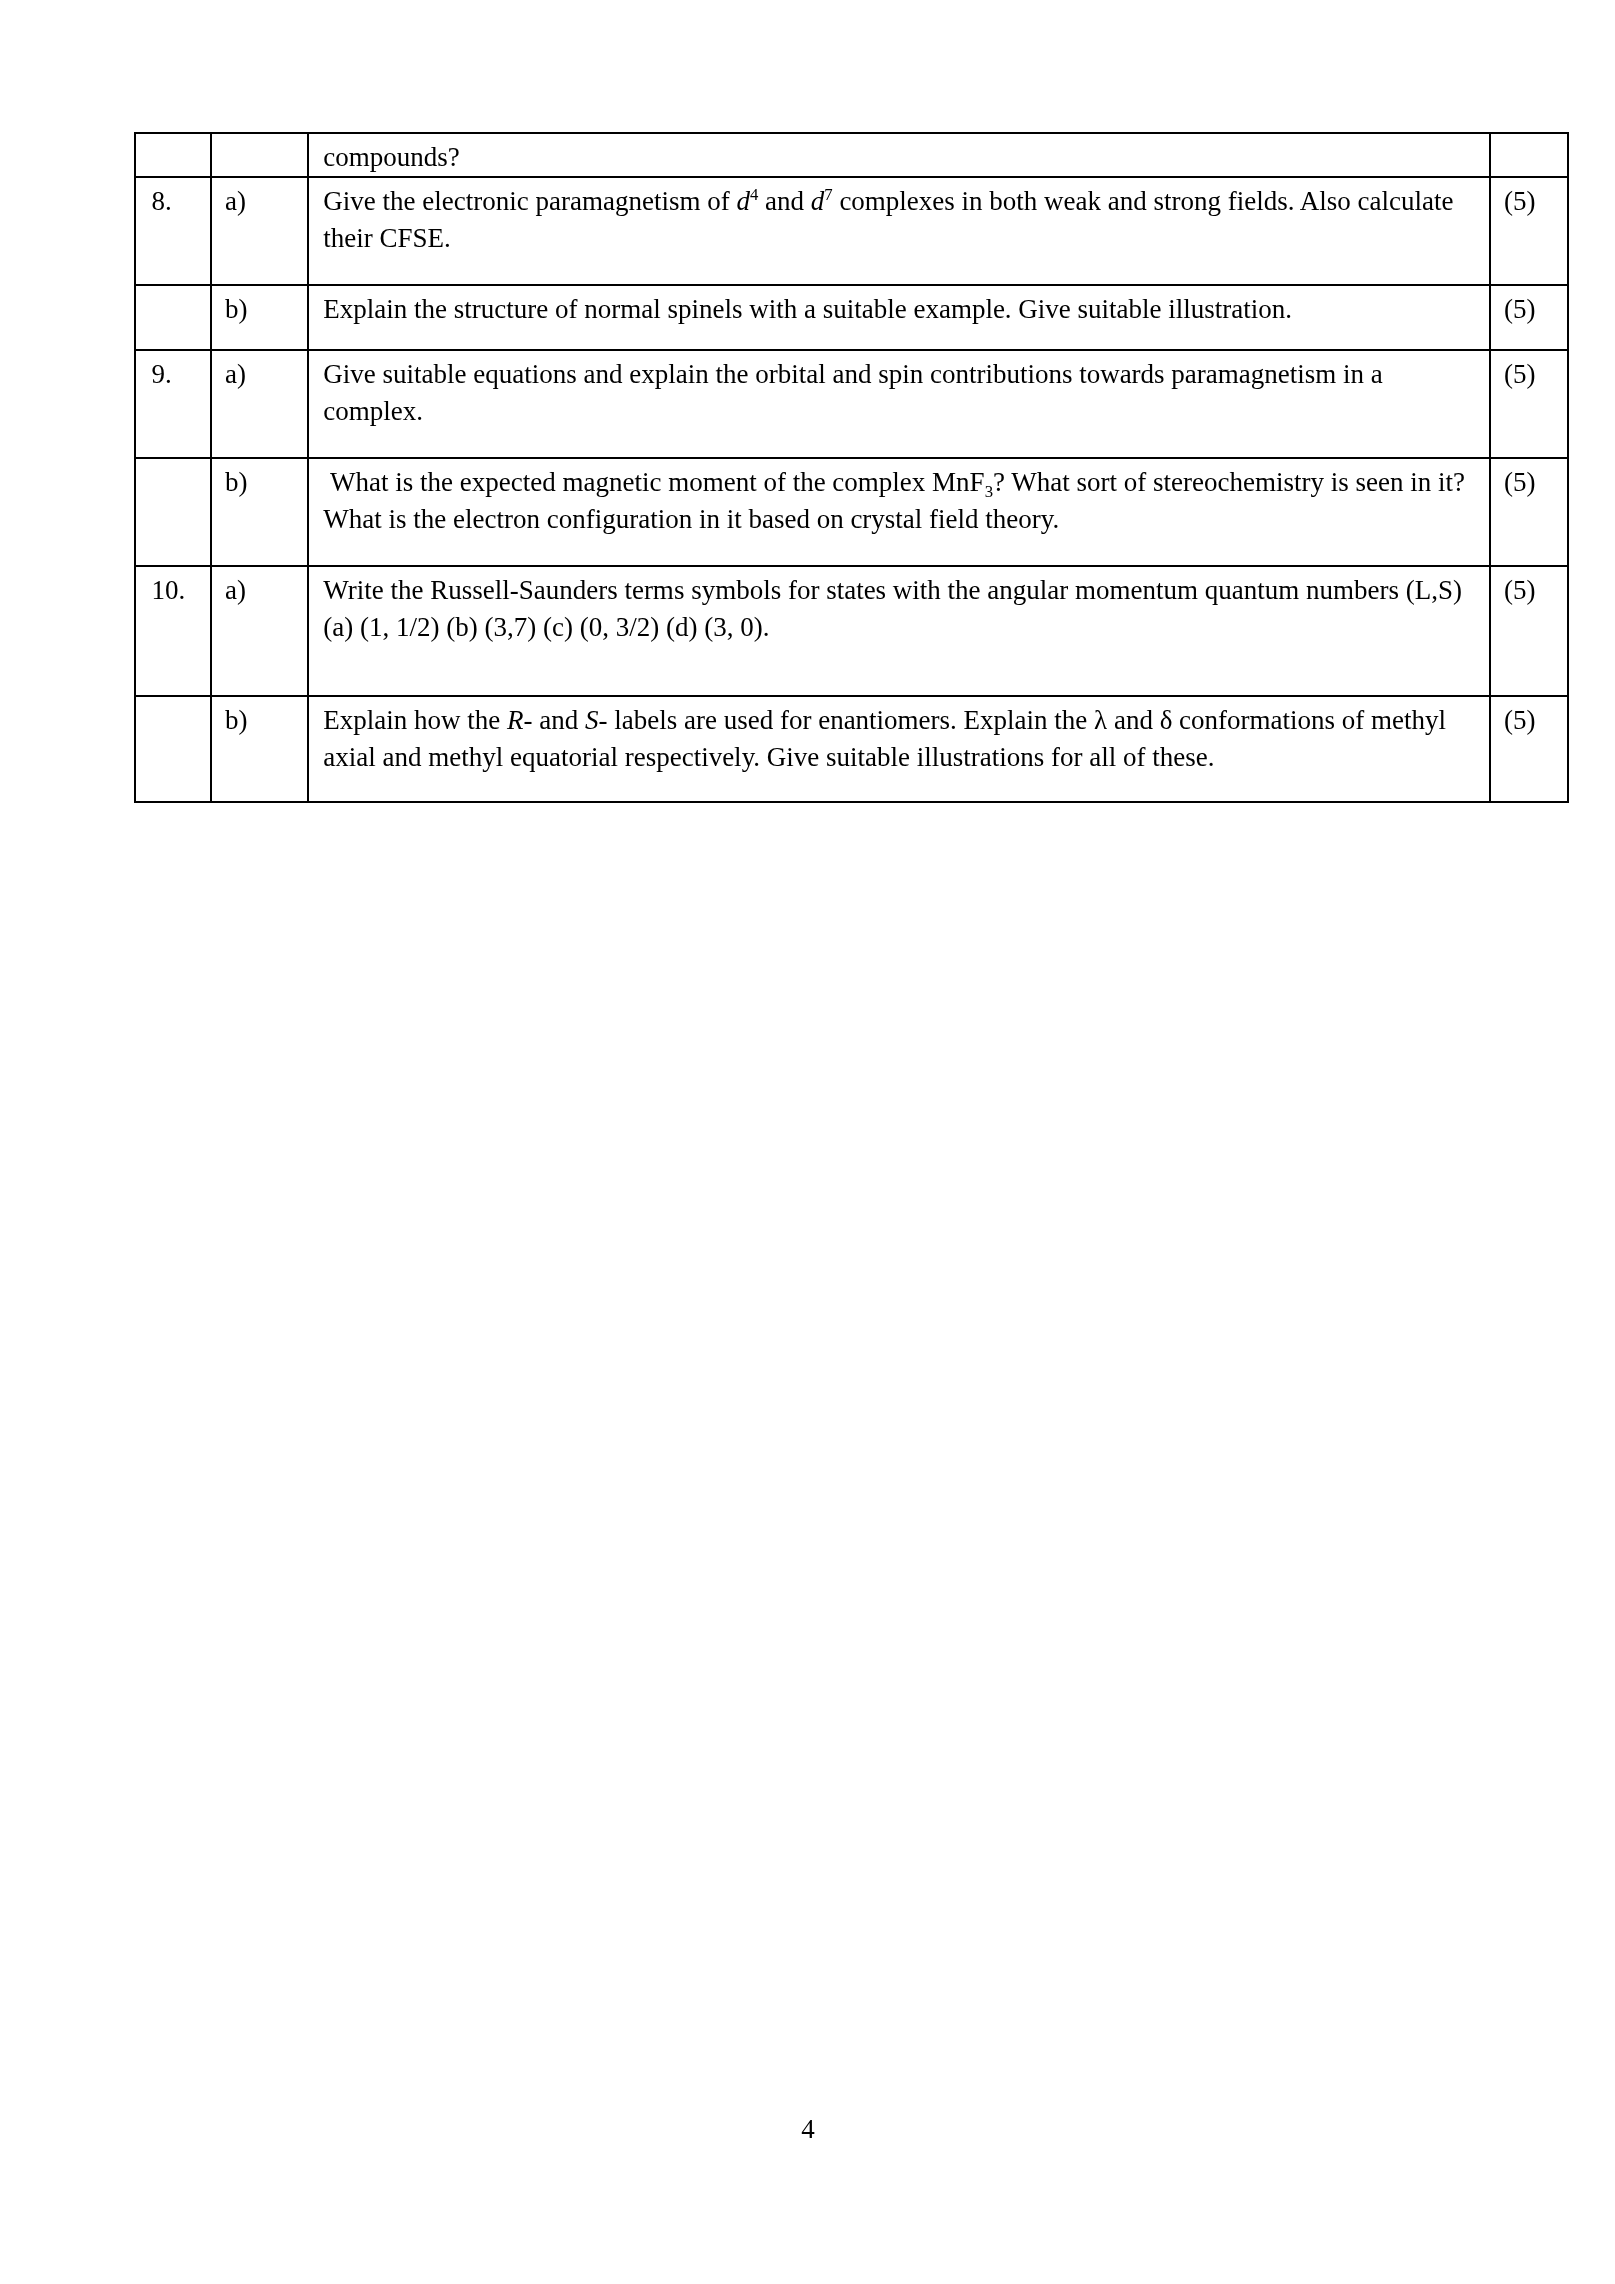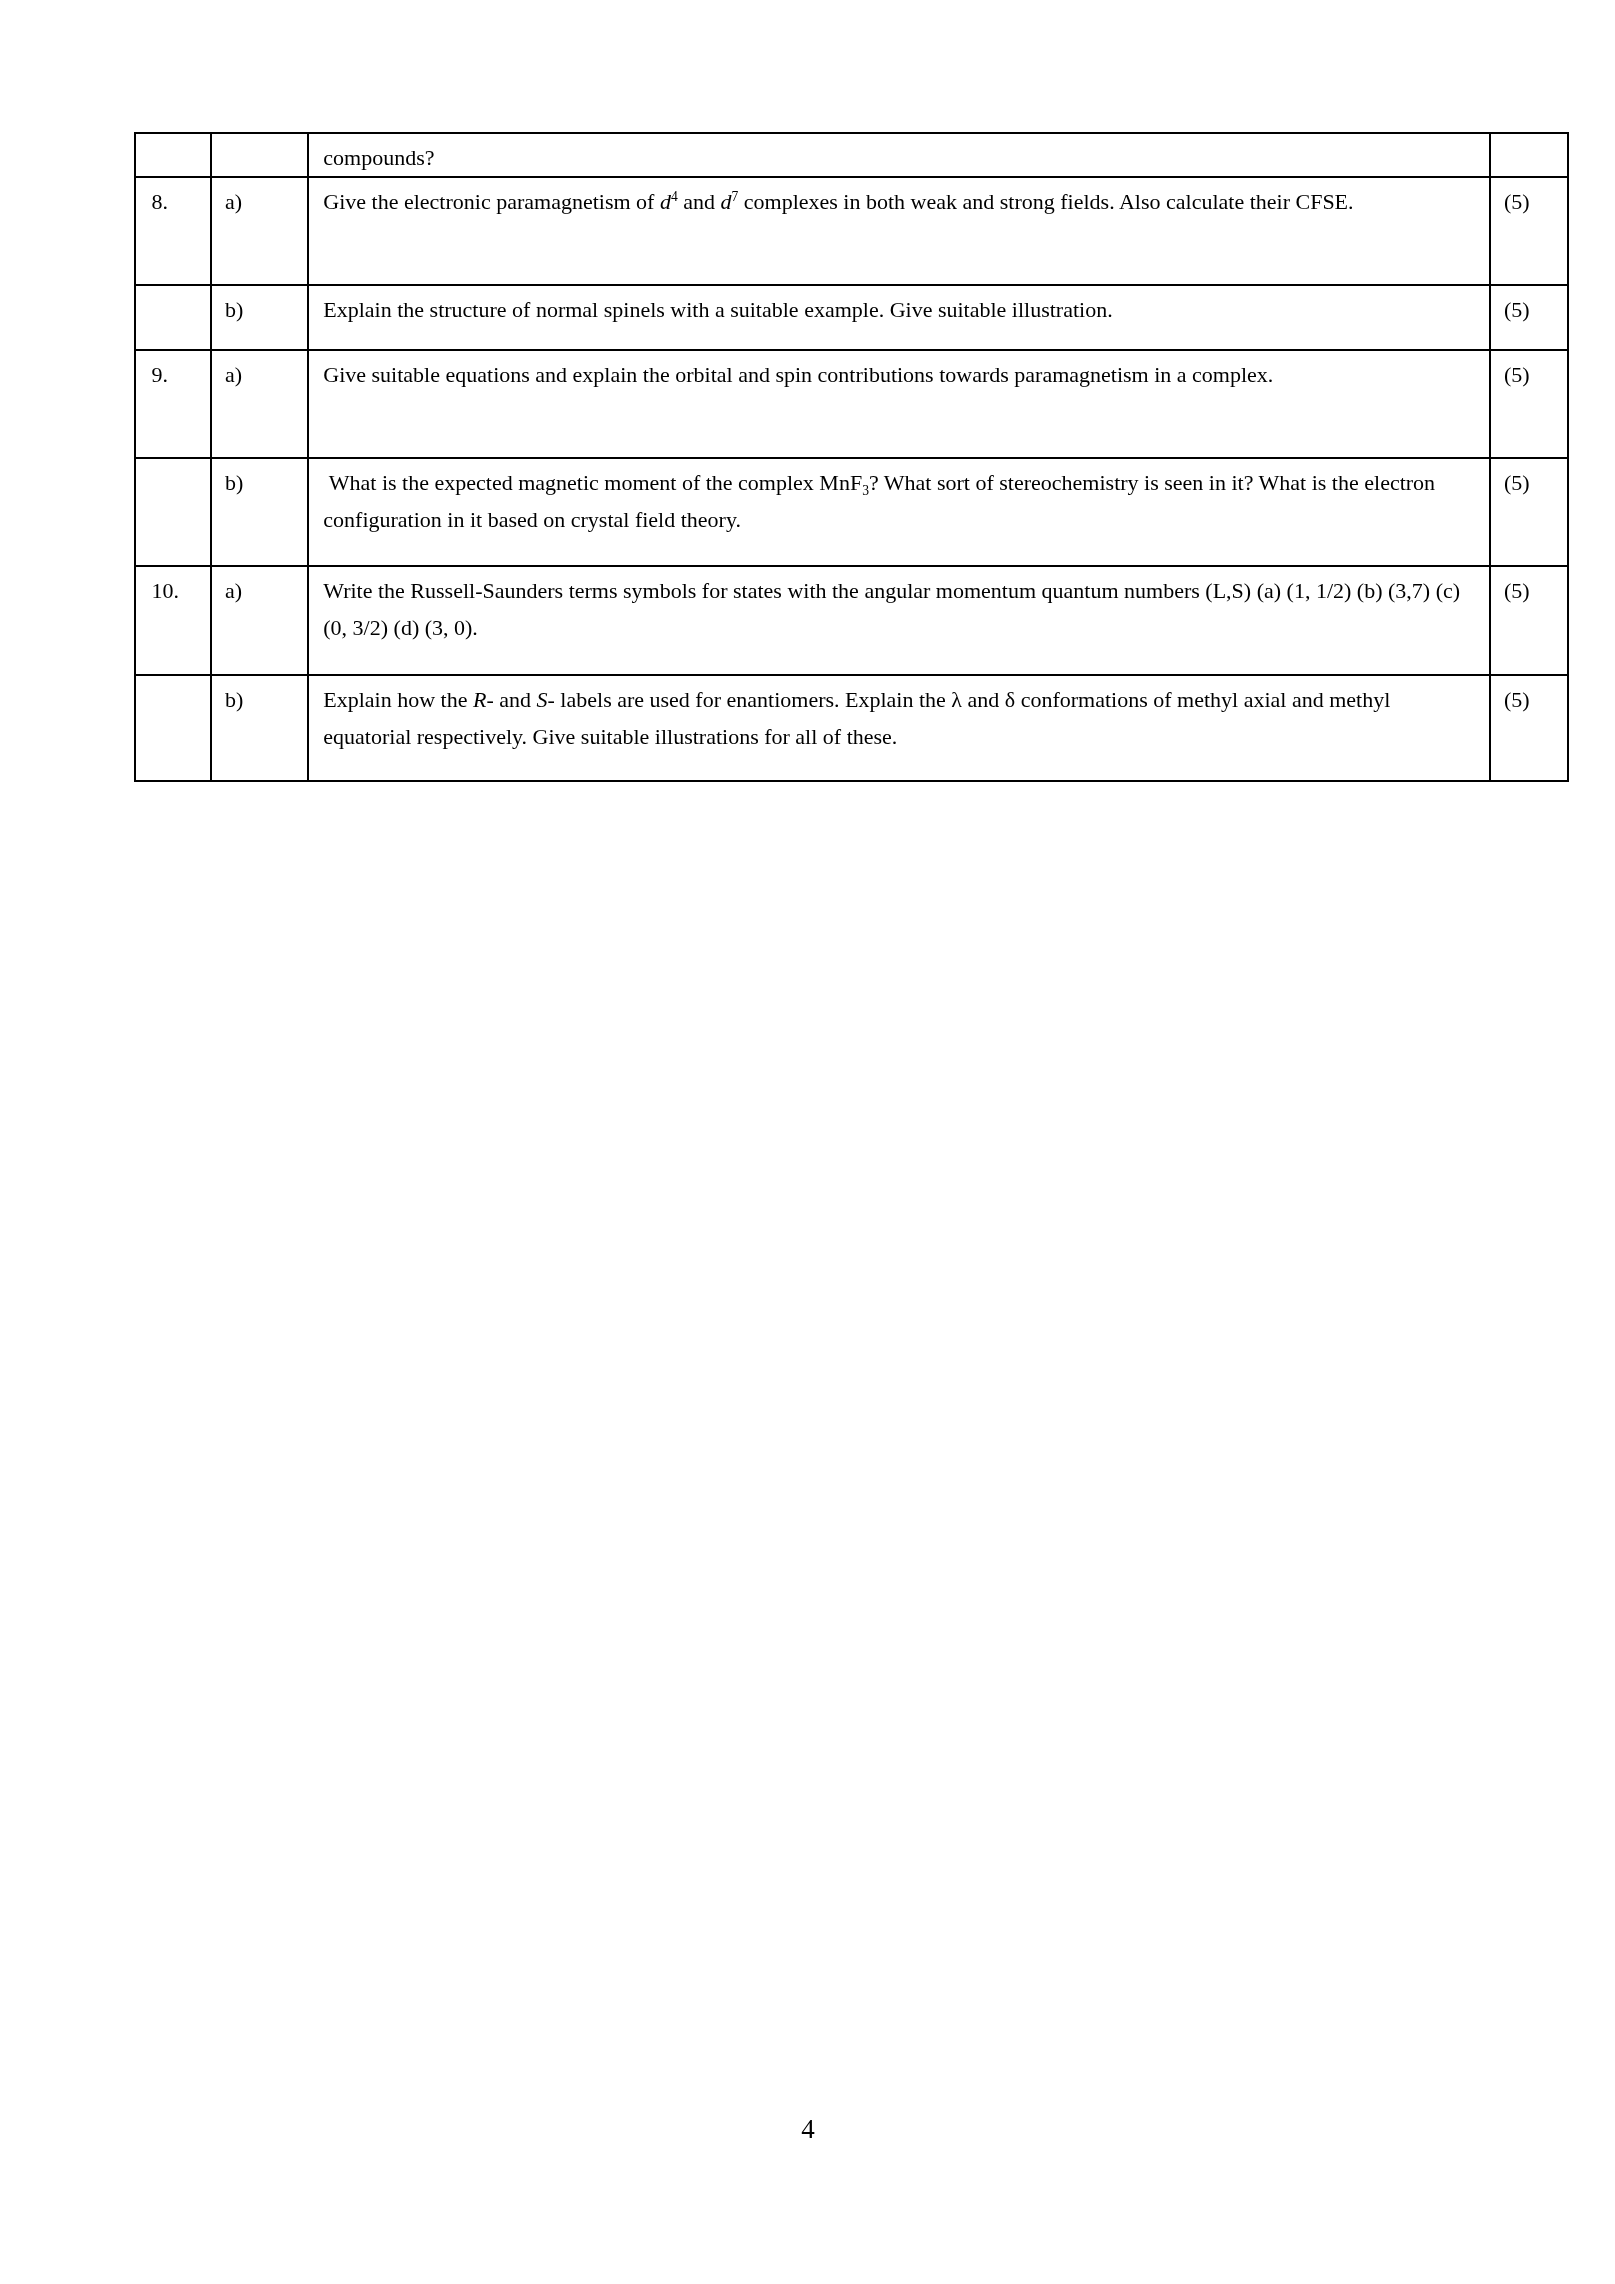--- a/index.html
+++ b/index.html
@@ -18,38 +18,38 @@
     position: absolute;
     left: 134px;
     top: 132px;
     border-collapse: collapse;
     table-layout: fixed;
     width: 1432px;
   }
   .qtable td {
     border: 2px solid #000000;
     vertical-align: top;
-    font-size: 22px;
+    font-size: 27px;
     line-height: 37px;
     padding: 5.2px 0 0 0;
     overflow: hidden;
   }
   .qtable { border: 2.6px solid #000000; }
   col.c-num   { width: 76px; }
   col.c-part  { width: 97px; }
   col.c-text  { width: 1182px; }
   col.c-marks { width: 78px; }
   td.num-cell   { padding-left: 15.6px; }
   td.part-cell  { padding-left: 13px; }
   td.text-cell  { padding-left: 14.3px; padding-right: 13px; }
   td.marks-cell { padding-left: 13px; }
   tr.r-h63  { height: 41px; }
   tr.r-h165 { height: 108px; }
   tr.r-h100 { height: 65px; }
-  tr.r-h167 { height: 109px; }
+  tr.r-h167 { height: 130px; }
   tr.r-h163 { height: 106px; }
   .qtable sup {
     font-size: 62%;
     line-height: 0;
     vertical-align: super;
   }
   .qtable sub {
     font-size: 62%;
     line-height: 0;
     vertical-align: sub;

